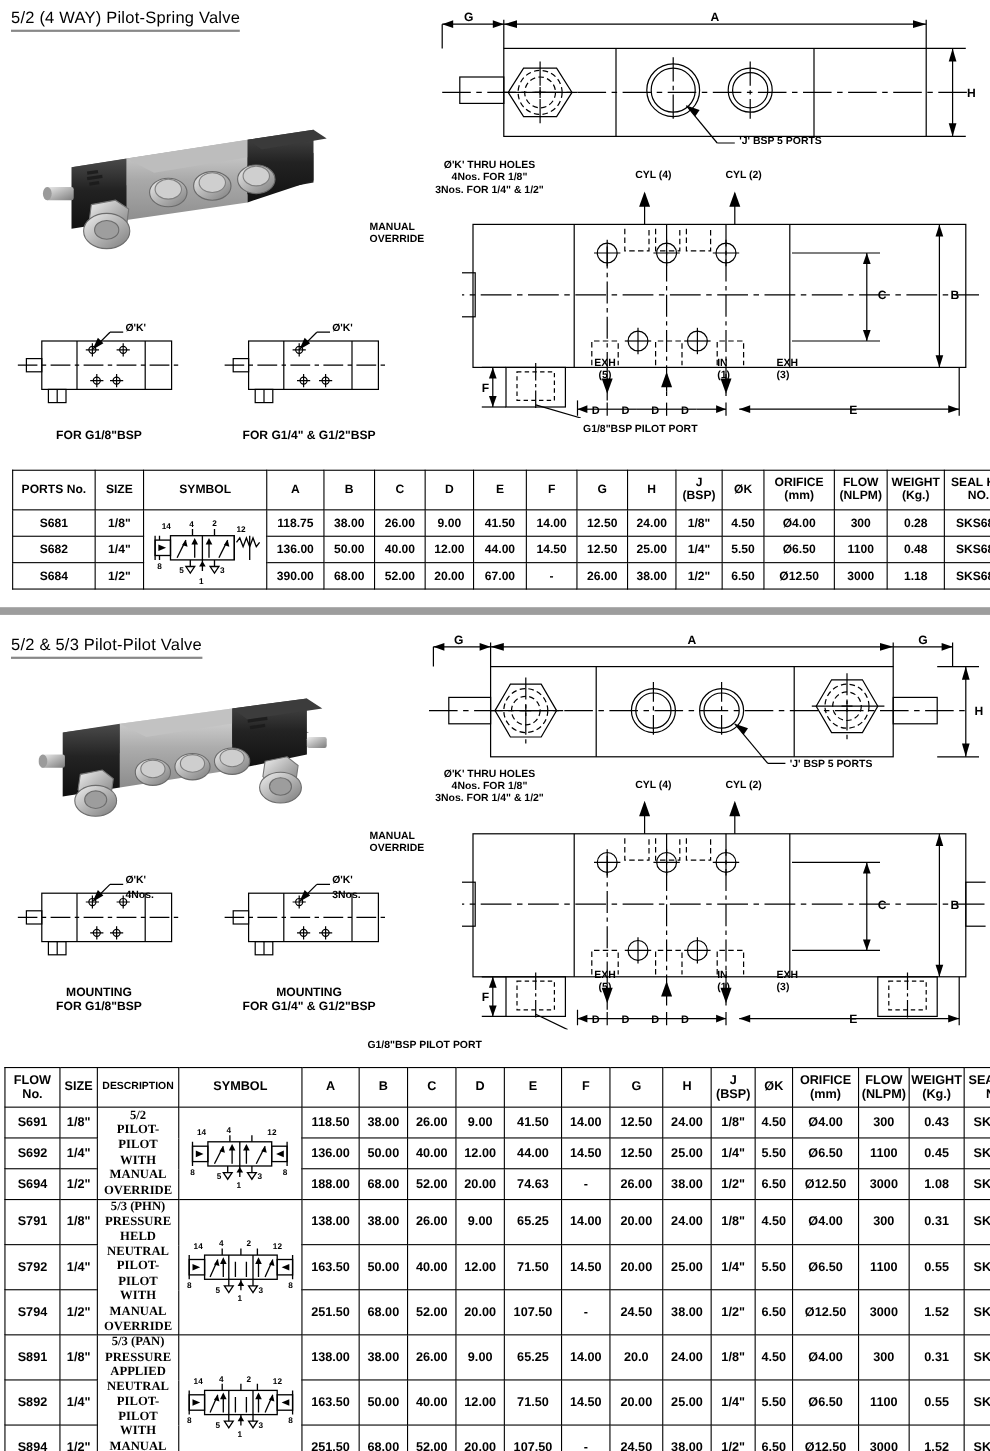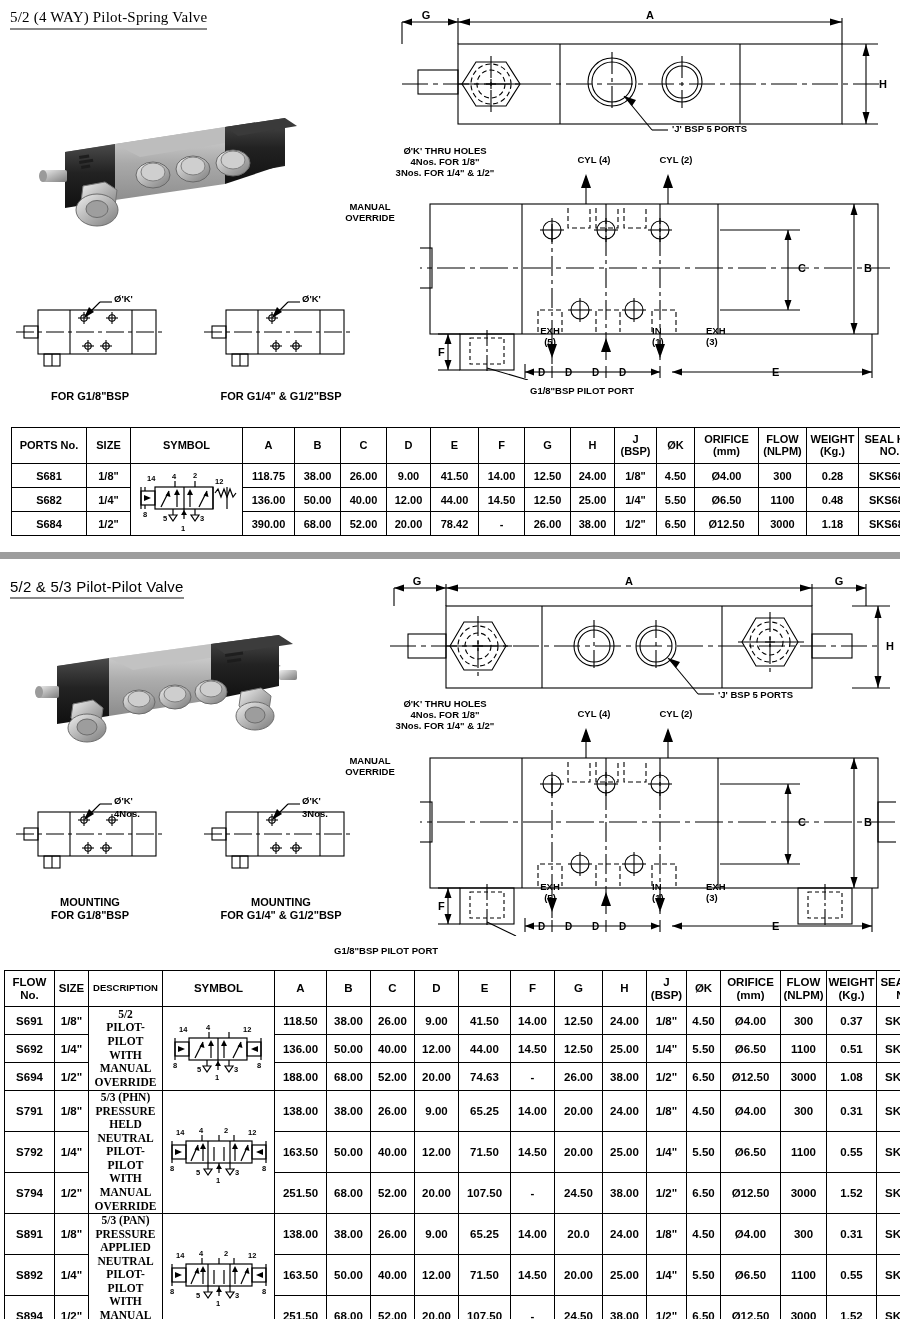--- a/index.html
+++ b/index.html
@@ -10,30 +10,30 @@
   table.dt td,table.dt th{border:1px solid #000;text-align:center;vertical-align:middle;padding:0;font-weight:700;}
   table.dt th{font-weight:700;line-height:1.08;}
   .bigtbl td,.bigtbl th{font-size:11.5px;}
   .desc{font-size:7.2px;line-height:1.18;font-weight:700;font-family:Liberation Serif, serif;}
   .sym-cell{padding:0;}
   svg{display:block;}
   .lbl{font-family:"Liberation Sans",sans-serif;font-weight:700;}
   .photo-wrap{position:absolute;}
   .drawing{position:absolute;}
   .note{position:absolute;font-size:9.5px;font-weight:700;line-height:1.15;text-align:center;}
-  .noteL{position:absolute;font-size:9.5px;font-weight:700;line-height:1.15;text-align:center;}
+  .noteL{position:absolute;font-size:9.5px;font-weight:700;line-height:1.15;text-align:left;}
   .noteR{position:absolute;font-size:9.5px;font-weight:700;line-height:1.15;text-align:left;}
   .cap{position:absolute;font-size:11px;font-weight:700;text-align:center;line-height:1.2;}
 </style>
 </head>
 <body>
 
 <div style="position:absolute;left:0;top:0;width:900px;">
 
-  <div style="position:absolute;left:10px;top:8px;font-family:Liberation Serif, serif;">
+  <div style="position:absolute;left:10px;top:8px;">
     <span class="sec-title">5/2 (4 WAY) Pilot-Spring Valve</span>
   </div>
 
   <div class="photo-wrap" style="left:35px;top:112px;width:285px;height:118px;">
     <svg width="285" height="118" viewBox="0 0 285 118">
       <defs>
         <linearGradient id="g1" x1="0" y1="0" x2="0" y2="1">
           <stop offset="0" stop-color="#d8d8d8"></stop>
             <stop offset=".5" stop-color="#a9a9a9"></stop>
             <stop offset="1" stop-color="#8f8f8f"></stop>
@@ -470,21 +470,21 @@
           <td>0.48</td>
           <td>SKS682</td>
         </tr>
         <tr style="height:24px;">
           <td>S684</td>
           <td>1/2"</td>
           <td>390.00</td>
           <td>68.00</td>
           <td>52.00</td>
           <td>20.00</td>
-          <td>78.42</td>
+          <td>67.00</td>
           <td>-</td>
           <td>26.00</td>
           <td>38.00</td>
           <td>1/2"</td>
           <td>6.50</td>
           <td>Ø12.50</td>
           <td>3000</td>
           <td>1.18</td>
           <td>SKS684</td>
         </tr>
@@ -902,39 +902,39 @@
             <td>26.00</td>
             <td>9.00</td>
             <td>41.50</td>
             <td>14.00</td>
             <td>12.50</td>
             <td>24.00</td>
             <td>1/8"</td>
             <td>4.50</td>
             <td>Ø4.00</td>
             <td>300</td>
-            <td>0.37</td>
+            <td>0.43</td>
             <td>SKS691</td>
           </tr>
           <tr style="height: 28px;">
             <td>S692</td>
             <td>1/4"</td>
             <td>136.00</td>
             <td>50.00</td>
             <td>40.00</td>
             <td>12.00</td>
             <td>44.00</td>
             <td>14.50</td>
             <td>12.50</td>
             <td>25.00</td>
             <td>1/4"</td>
             <td>5.50</td>
             <td>Ø6.50</td>
             <td>1100</td>
-            <td>0.51</td>
+            <td>0.45</td>
             <td>SKS692</td>
           </tr>
           <tr style="height: 28px;">
             <td>S694</td>
             <td>1/2"</td>
             <td>188.00</td>
             <td>68.00</td>
             <td>52.00</td>
             <td>20.00</td>
             <td>74.63</td>

